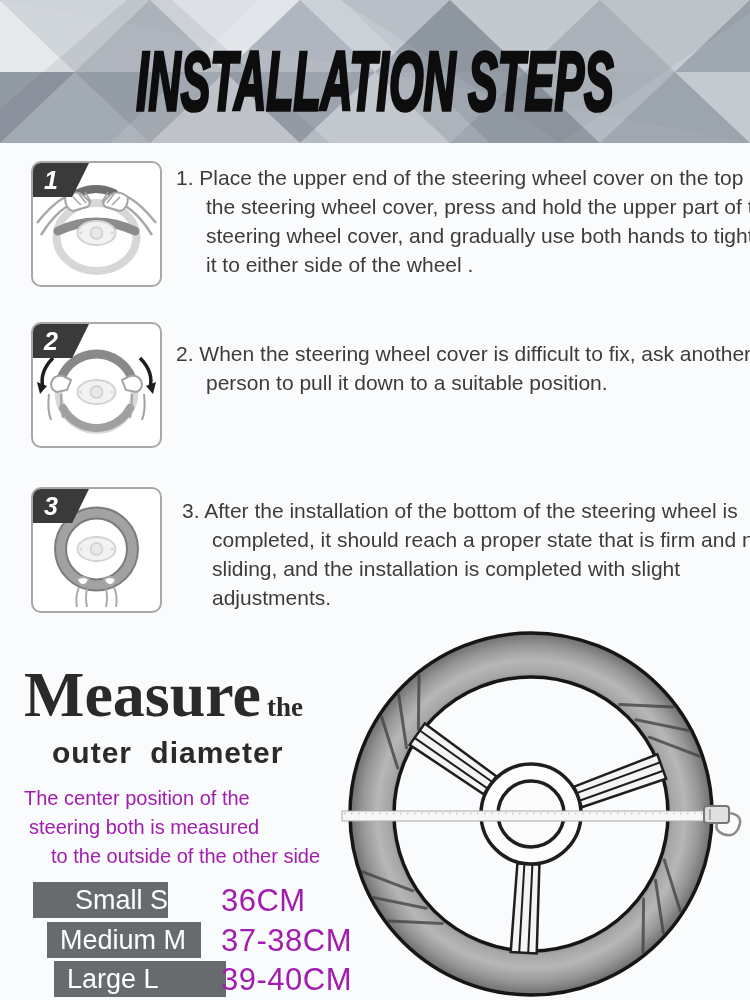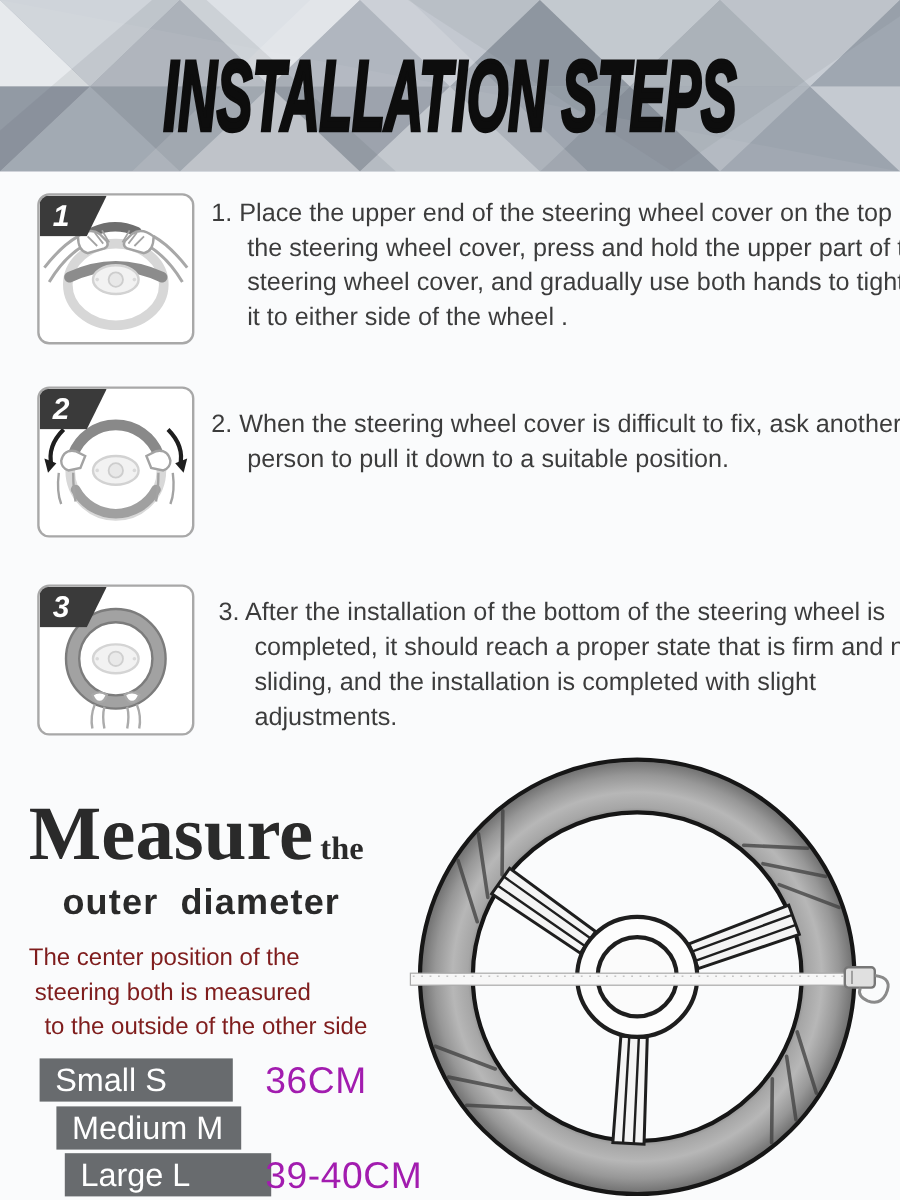--- a/index.html
+++ b/index.html
@@ -37,33 +37,33 @@
   .t1{left:176px;top:163px}.t2{left:176px;top:339px}.t3{left:182px;top:496px}
   
   .measure{position:absolute;left:24px;top:658px;width:312px;color:#2f2f2f;}
   .m-line1{font-family:"Liberation Serif",serif;font-weight:bold;color:#2a2a2a;}
   .m-big{font-size:64px;}
   .m-small{font-size:27px;margin-left:6px;}
   .m-line2{
     font-family:Liberation Sans, sans-serif;font-weight:bold;font-size:30px;color:#2a2a2a;
     margin:4px 0 0 28px;letter-spacing:1px;word-spacing:9px;
   }
-  .m-desc{margin-top:14px;font-size:20px;line-height:29px;color:#7f1d1d;}
-  .dl1{margin-left:5px}.dl2{margin-left:8px}.dl3{margin-left:13px}
+  .m-desc{margin-top:14px;font-size:20px;line-height:29px;color:#a21caf;}
+  .dl1{margin-left:5px}.dl2{margin-left:8px}.dl3{margin-left:27px}
   
   .wheel{position:absolute;left:334px;top:627px;width:414px;height:373px;}
   
   .sizes{position:absolute;left:33px;top:882px;width:370px;height:118px;}
   .size-row{position:absolute;left:0;width:100%;height:36px;}
   .sr1{top:0}.sr2{top:40px}.sr3{top:79px}
   .size-label{
     position:absolute;top:0;height:36px;background:var(--size-box,#686b6e);color:#ffffff;
     font-size:27px;line-height:36px;padding-left:13px;box-sizing:border-box;
   }
-  .sr1 .size-label{left:0;width:161px;}
+  .sr1 .size-label{left:0;width:135px;text-align:right;}
   .sr2 .size-label{left:14px;width:154px;}
   .sr3 .size-label{left:21px;width:172px;}
   .size-value{position:absolute;left:188px;top:1px;font-size:31px;line-height:36px;color:#a21caf;letter-spacing:0.5px;}
 </style>
 </head>
 <body>
 
 <div class="page">
 
   <div class="banner">
@@ -229,20 +229,21 @@
     </g>
   </svg>
 
   <div class="sizes">
     <div class="size-row sr1">
       <div class="size-label">Small S</div>
       <div class="size-value">36CM</div>
     </div>
     <div class="size-row sr2">
       <div class="size-label">Medium M</div>
+      <div class="size-value">37-38CM</div>
     </div>
     <div class="size-row sr3">
       <div class="size-label">Large L</div>
       <div class="size-value">39-40CM</div>
     </div>
   </div>
 
 </div>
 
 </body></html>

